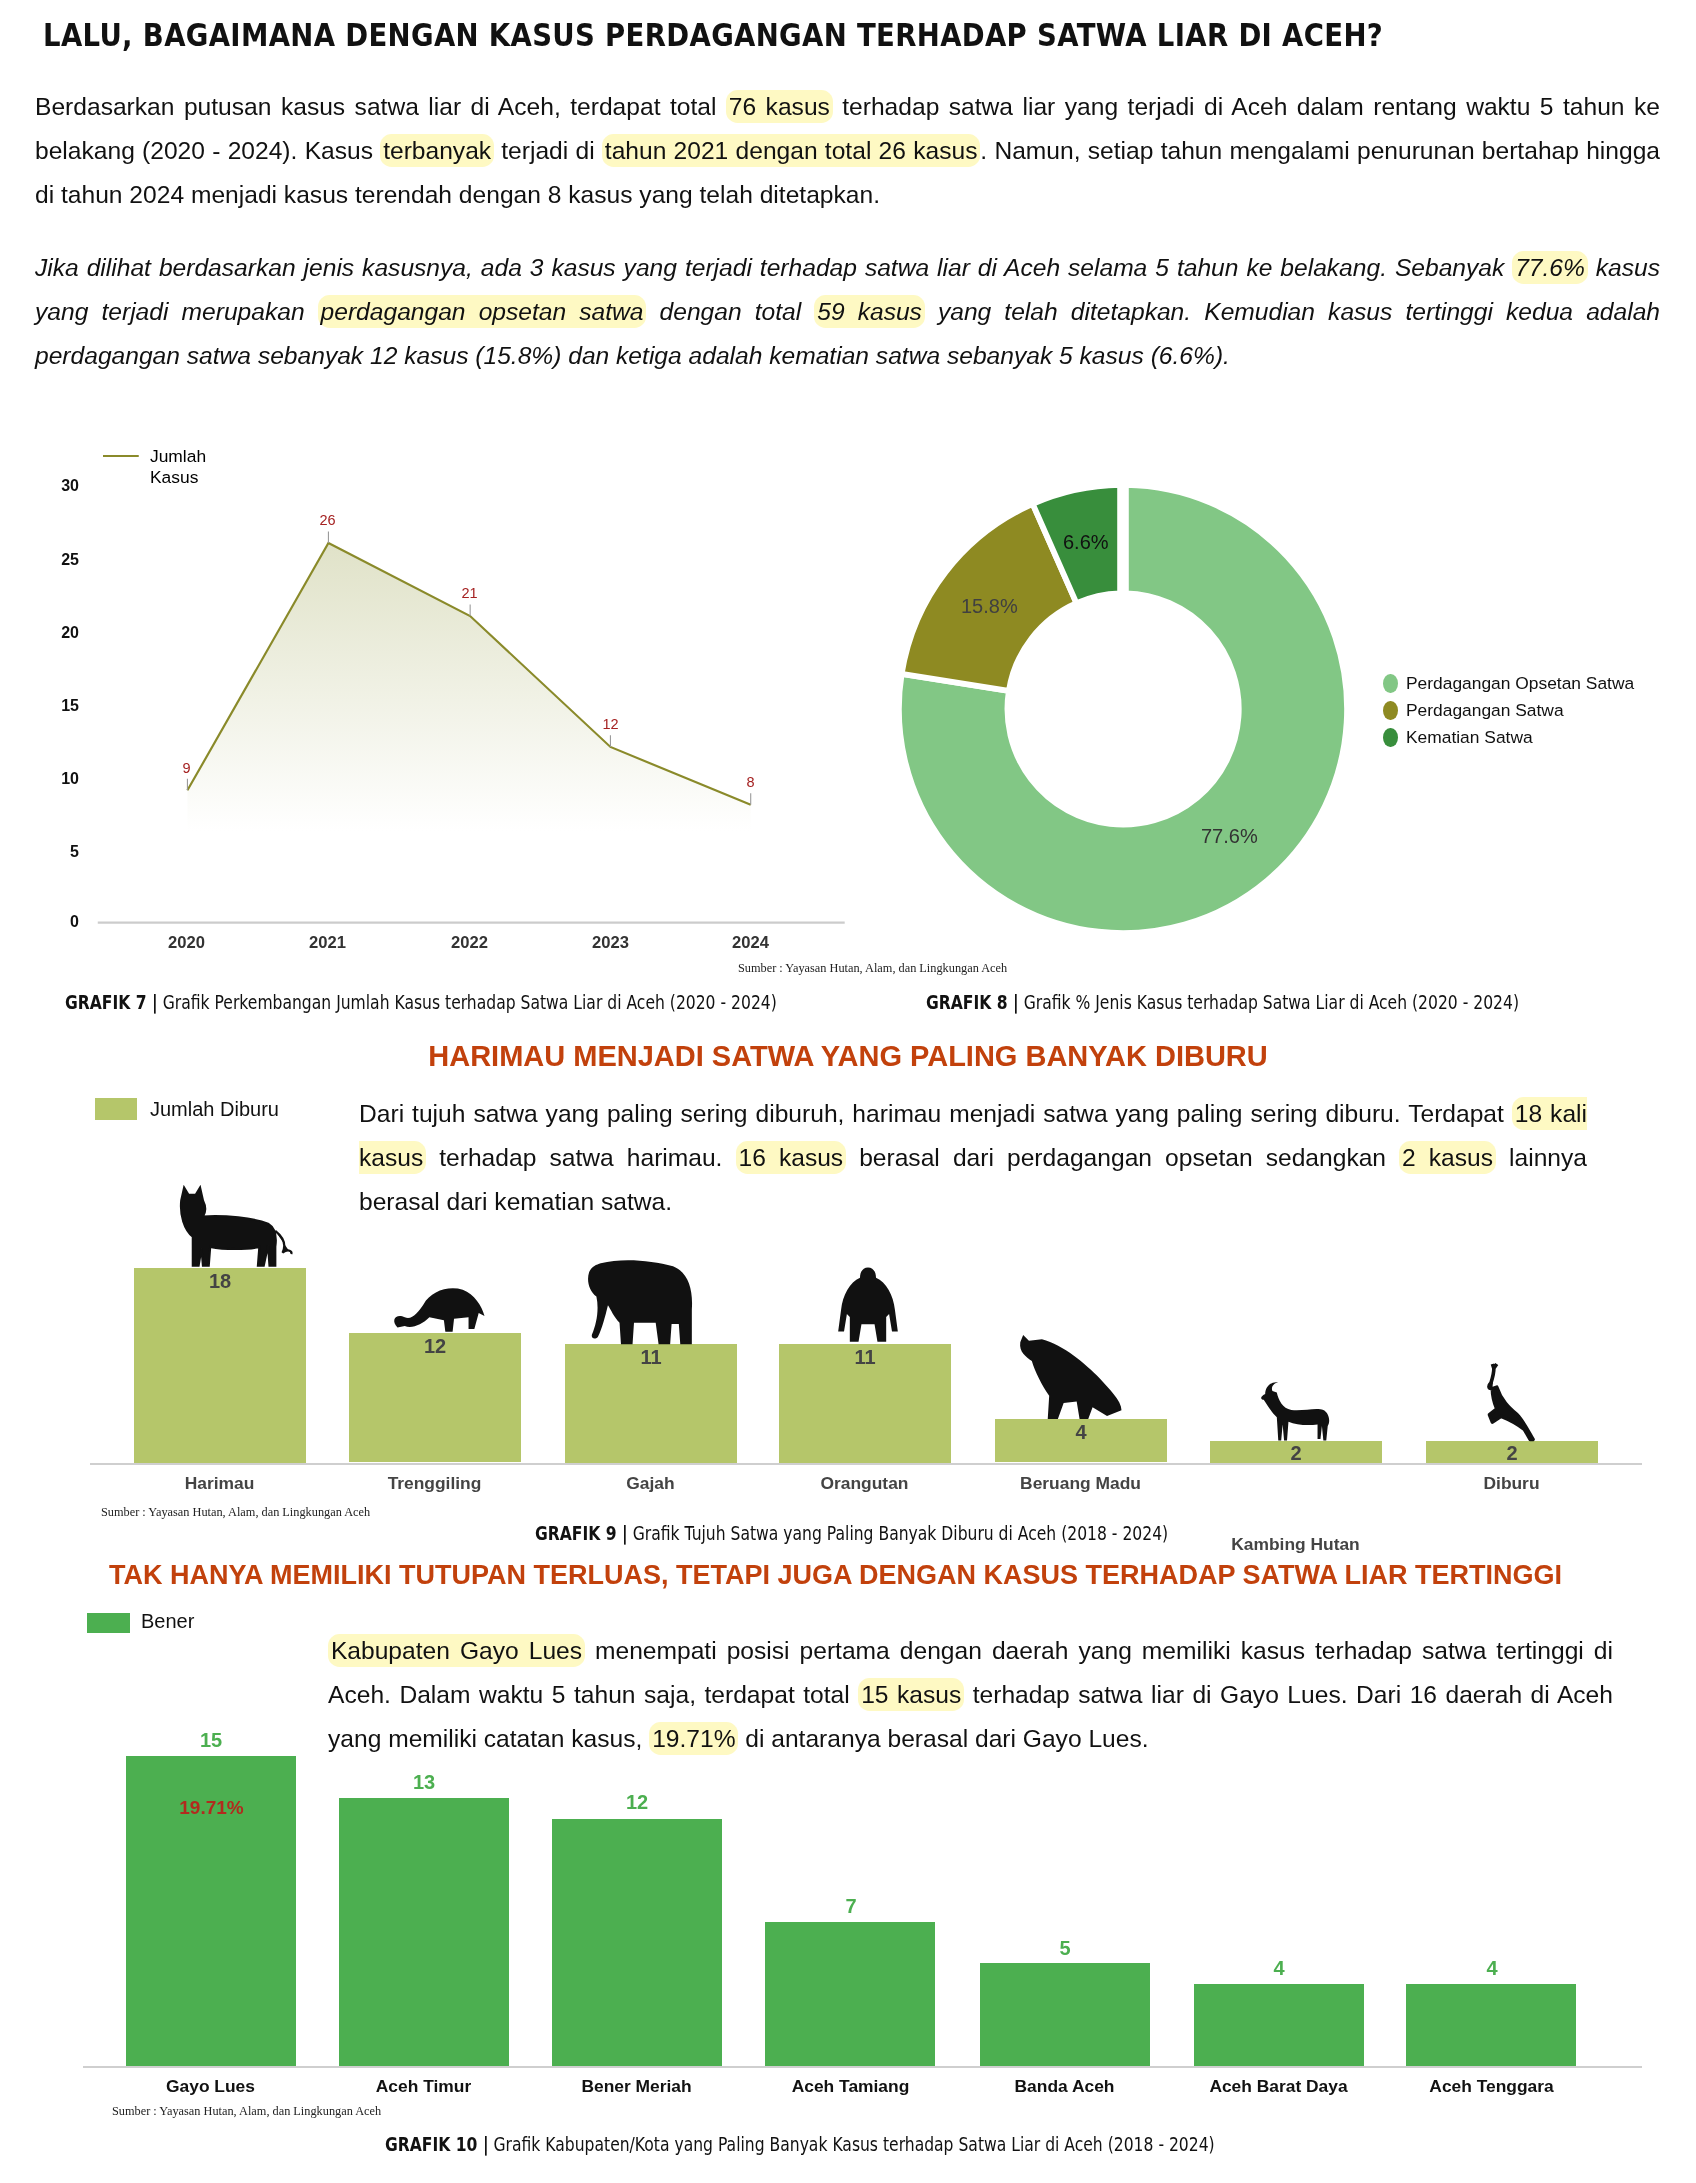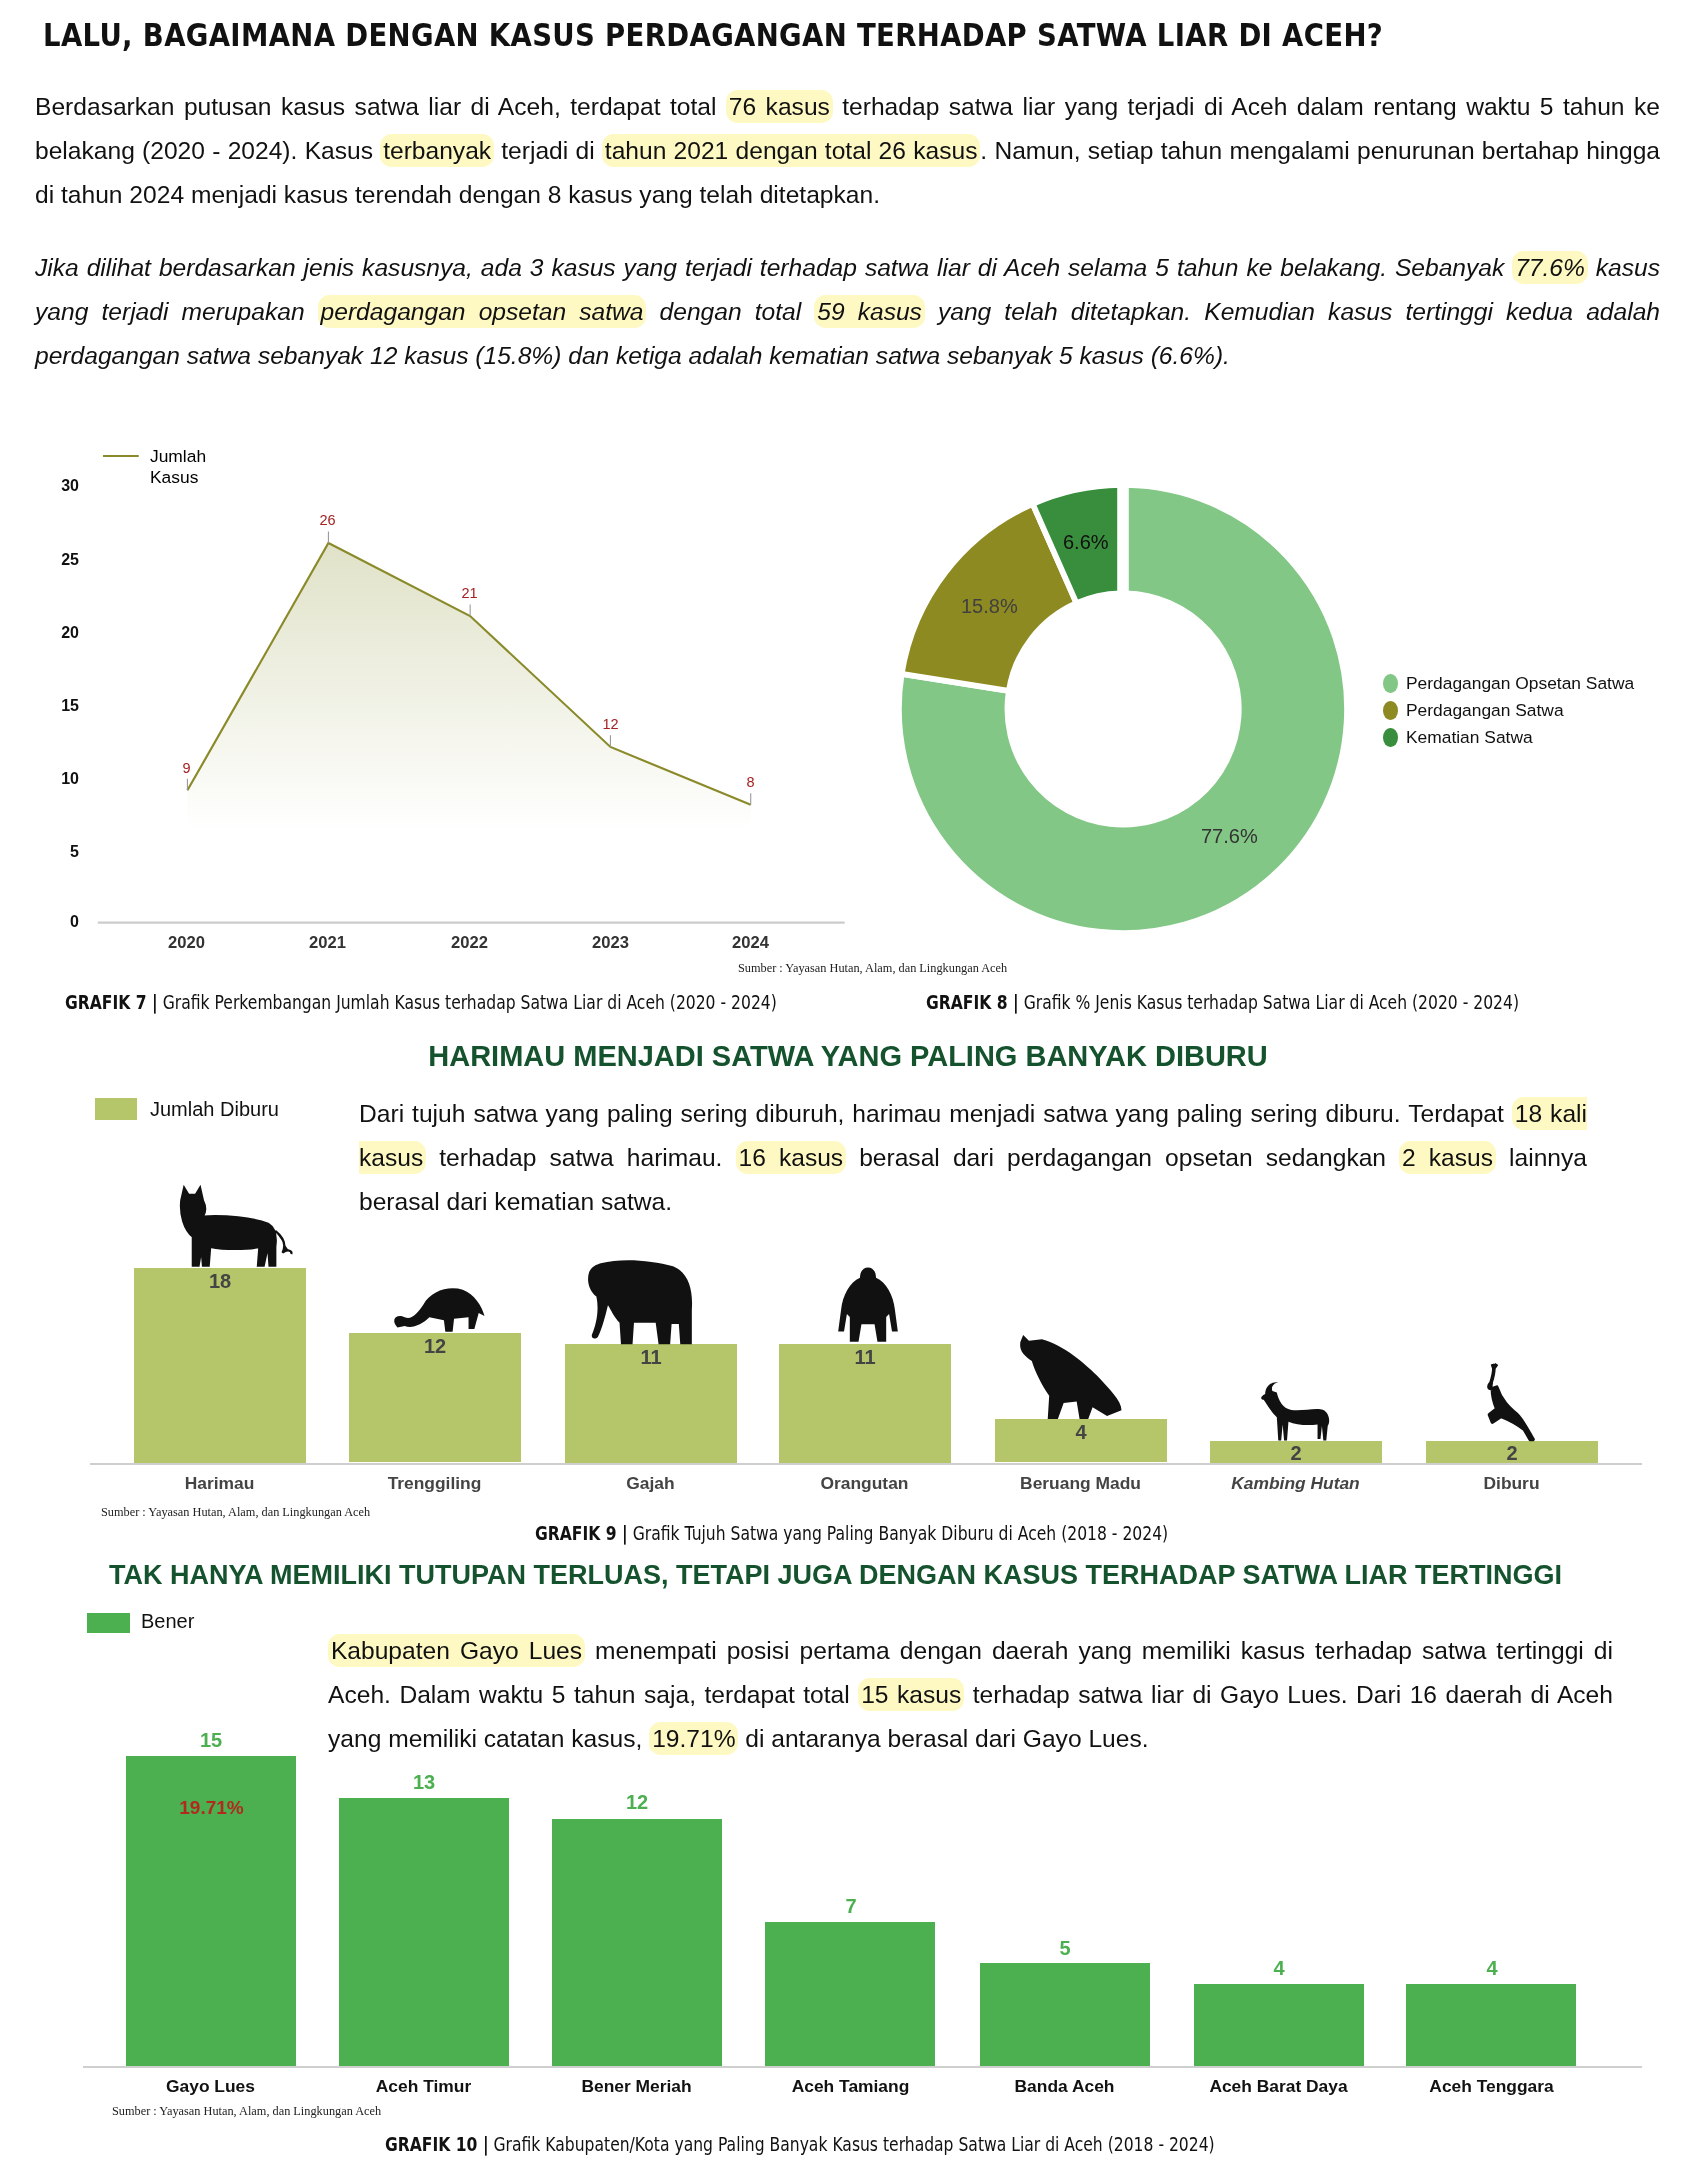--- a/index.html
+++ b/index.html
@@ -1,21 +1,21 @@
 <!DOCTYPE html>
 <html style="font-size:11.6px"><head>
 <meta charset="utf-8">
 <style>
   html,body{margin:0;padding:0;background:#fff;}
   body{width:1696px;height:2183px;position:relative;overflow:hidden;font-family:"Liberation Sans",sans-serif;color:#111;}
   .abs{position:absolute;}
   .title{left:43px;top:16px;font-size:32px;font-weight:bold;letter-spacing:0.4px;font-family:"DejaVu Sans",sans-serif;transform:scaleX(0.86);transform-origin:left top;white-space:nowrap;}
   .para{font-size:24.6px;line-height:44px;text-align:justify;text-align-last:left;}
   .hl{background:#fef9c3;border-radius:11.6px;padding:2.9px 2.9px;}
-  .sec-title{font-size:29px;font-weight:bold;color:#14532d;white-space:nowrap;}
+  .sec-title{font-size:29px;font-weight:bold;color:#c2410c;white-space:nowrap;}
   .caption{font-size:19px;white-space:nowrap;color:#111;font-family:"DejaVu Sans",sans-serif;transform:scaleX(0.82);transform-origin:left top;}
   .caption b{font-weight:bold;}
   .source{font-family:"Liberation Serif",serif;font-size:12.3px;color:#222;white-space:nowrap;}
   .axis-y{font-size:16px;font-weight:bold;color:#111;text-align:right;width:36px;}
   .axis-x{font-size:16.6px;font-weight:bold;color:#333;text-align:center;width:101px;margin-left:-51px;}
   .pt-label{font-size:14.5px;color:#a52222;text-align:center;width:43px;margin-left:-22px;}
   .legend-text{font-size:17.4px;}
   .bar9{background:#b5c66a;}
   .bar9-val{font-size:20px;font-weight:bold;color:#444;text-align:center;}
   .bar9-lbl{font-size:17.4px;font-weight:bold;color:#444;text-align:center;width:217px;margin-left:-109px;}
@@ -174,21 +174,21 @@
   </svg>
   <svg width="80" height="87" style="left:1472px;top:1364px;" viewBox="0 0 110 120">
     <path d="M30,6 L28,0 M30,6 L34,0 M30,6 C30,14 28,20 26,26 C22,30 22,34 28,34 L34,32 C40,50 50,60 62,70 C70,78 76,90 84,104 L80,104 L72,90 C62,82 50,76 40,72 L28,80 L24,70 L34,62 C30,52 28,44 28,34" fill="#111" stroke="#111" stroke-width="5" stroke-linejoin="round"></path>
   </svg>
 
   <div class="abs bar9-lbl" style="left:220px;top:1473px;">Harimau</div>
   <div class="abs bar9-lbl" style="left:435px;top:1473px;">Trenggiling</div>
   <div class="abs bar9-lbl" style="left:651px;top:1473px;">Gajah</div>
   <div class="abs bar9-lbl" style="left:865px;top:1473px;">Orangutan</div>
   <div class="abs bar9-lbl" style="left:1081px;top:1473px;">Beruang Madu</div>
-  <div class="abs bar9-lbl" style="left:1296px;top:1473px;font-style:italic;">Kambing Hutan</div>
+  <div class="abs bar9-lbl" style="left:1296px;top:1534px;">Kambing Hutan</div>
   <div class="abs bar9-lbl" style="left:1512px;top:1473px;">Diburu</div>
 </div>
 
 <div class="abs source" style="left:101px;top:1505px;">Sumber : Yayasan Hutan, Alam, dan Lingkungan Aceh</div>
 <div class="abs caption" style="left:535px;top:1522px;"><b>GRAFIK 9 |</b><span> Grafik Tujuh Satwa yang Paling Banyak Diburu di Aceh (2018 - 2024)</span></div>
 
 <div class="abs sec-title" style="left:109px;top:1560px;font-size:27px;">TAK HANYA MEMILIKI TUTUPAN TERLUAS, TETAPI JUGA DENGAN KASUS TERHADAP SATWA LIAR TERTINGGI</div>
 
 <div class="abs" style="left:87px;top:1613px;width:43px;height:20px;background:#4caf50;"></div>
 <div class="abs legend-text" style="left:141px;top:1610px;font-size:20px;">Bener</div>

